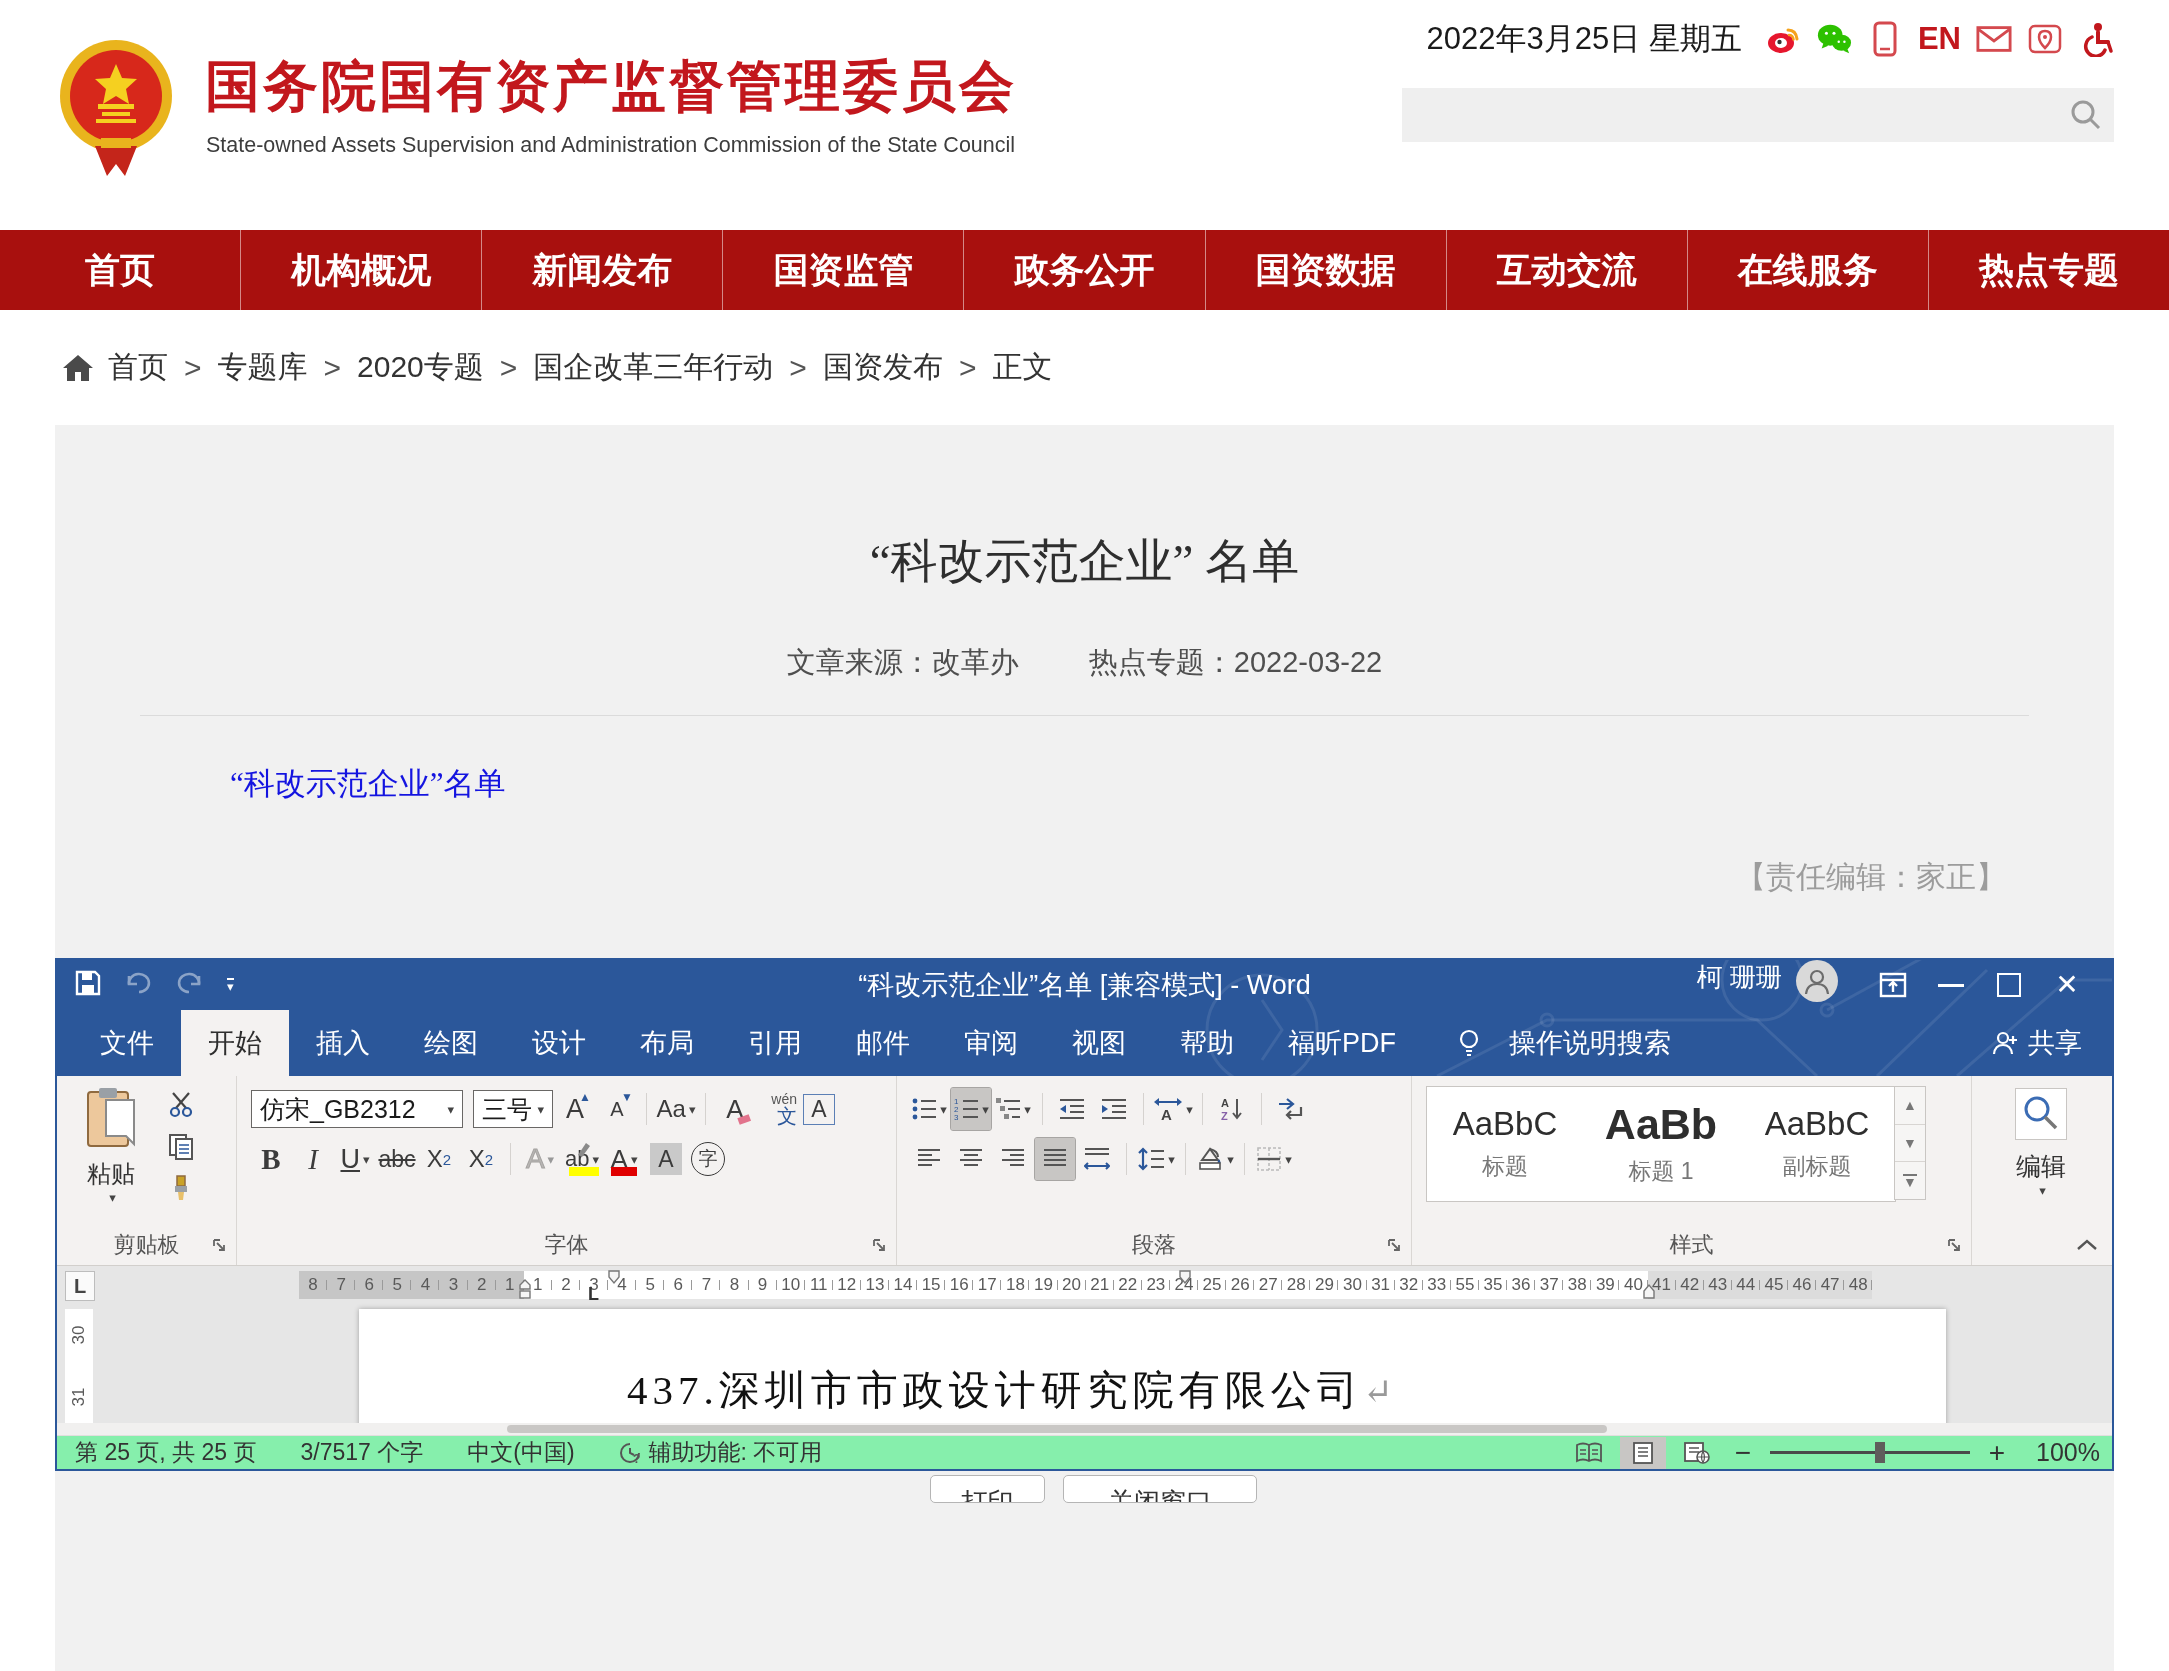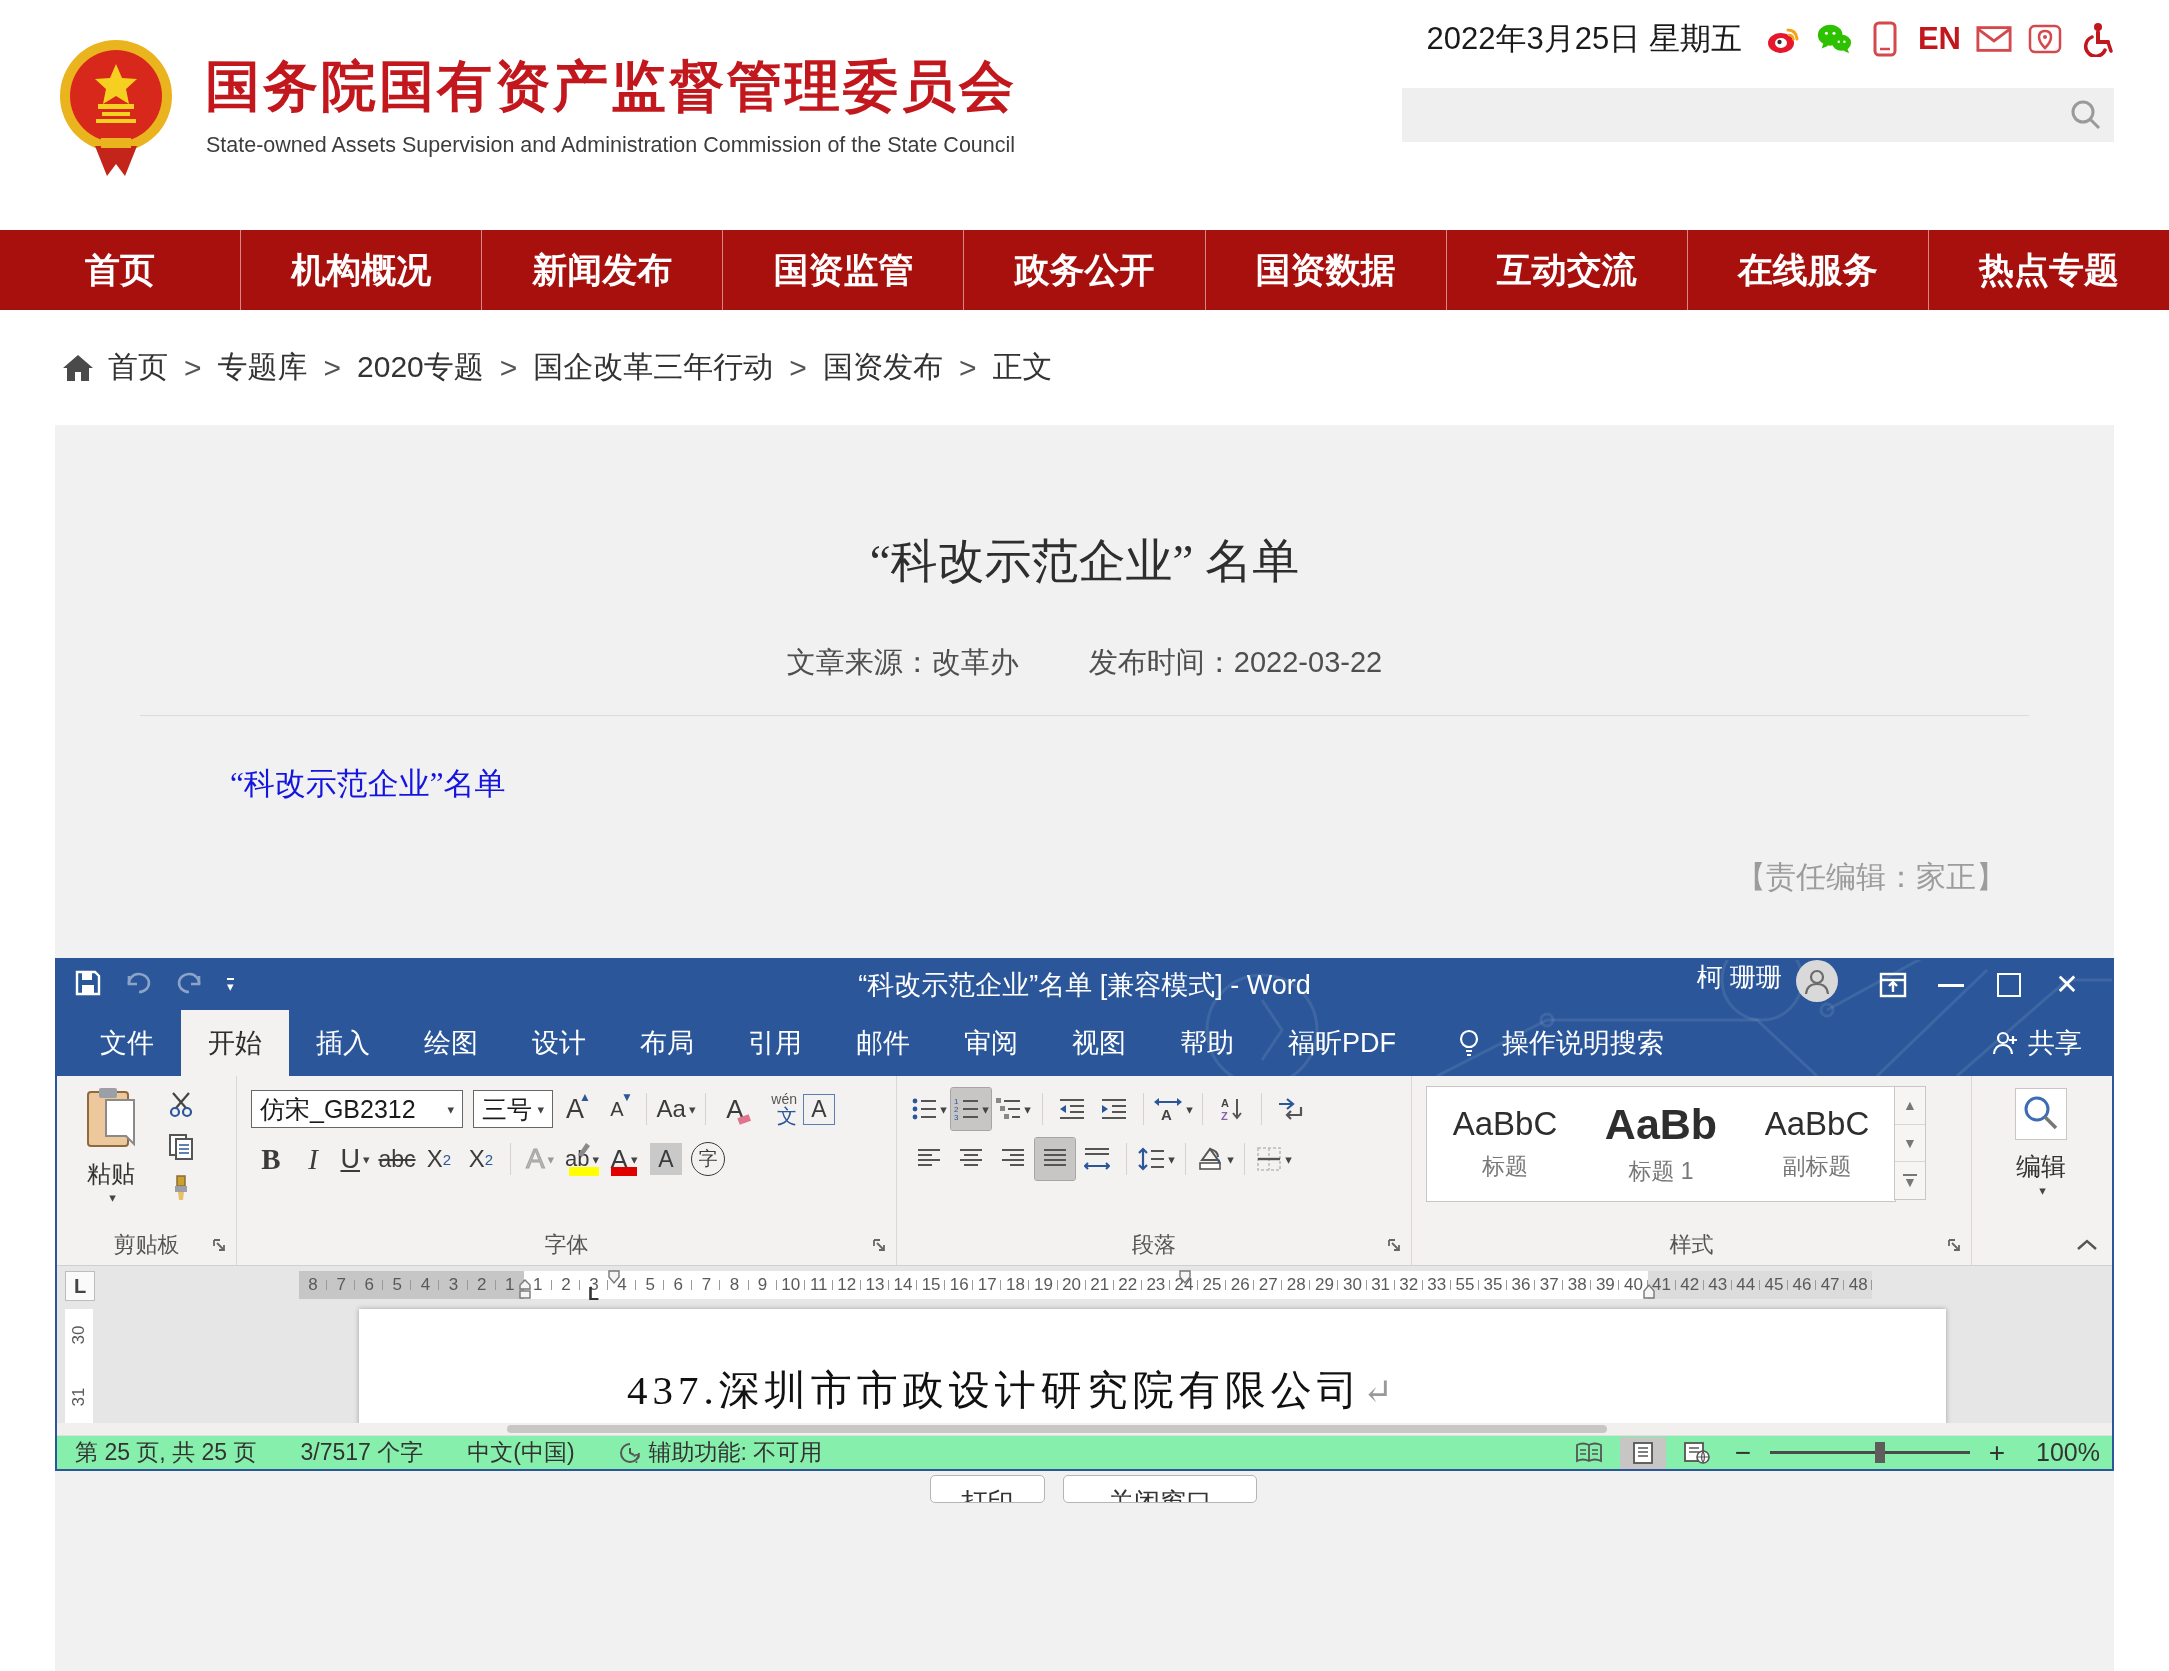--- a/index.html
+++ b/index.html
@@ -64,21 +64,21 @@
   .avatar{width:42px;height:42px;border-radius:50%;background:#D9D9D9;display:flex;align-items:center;
           justify-content:center;margin-right:26px;cursor:pointer;}
   .wc-btn{width:58px;height:50px;display:flex;align-items:center;justify-content:center;color:#fff;cursor:pointer;}
   .wc-min{width:26px;border-top:3px solid #fff;display:block;}
   .wc-max{width:20px;height:20px;border:2.5px solid #fff;display:block;}
   .wc-close{font-size:28px;line-height:28px;}
 
   .tabs-row{position:relative;height:66px;display:flex;align-items:stretch;padding-left:16px;color:#fff;}
   .tab{display:flex;align-items:center;padding:0 27px;font-size:27px;cursor:pointer;white-space:nowrap;}
   .tab.active{background:#F4F2F1;color:#2e2e2e;}
-  .tellme{display:flex;align-items:center;gap:21px;margin-left:34px;font-size:27px;cursor:pointer;white-space:nowrap;justify-content:flex-end;}
+  .tellme{display:flex;align-items:center;gap:28px;margin-left:34px;font-size:27px;cursor:pointer;white-space:nowrap;justify-content:flex-end;}
   .share{margin-left:auto;margin-right:30px;display:flex;align-items:center;gap:10px;font-size:27px;cursor:pointer;}
 
   
   .ribbon{position:relative;height:190px;background:#F4F2F1;display:flex;border-bottom:1px solid #D2CFCC;box-sizing:border-box;}
   .grp{position:relative;border-right:1px solid #DAD7D4;box-sizing:border-box;}
   .grp-label{position:absolute;bottom:5px;left:0;right:0;text-align:center;font-size:22px;color:#555;}
   .launcher{position:absolute;bottom:8px;right:9px;cursor:pointer;}
   .rrow{display:flex;align-items:center;height:46px;gap:2px;}
   .rbtn{min-width:40px;height:42px;display:flex;align-items:center;justify-content:center;
         position:relative;border-radius:2px;cursor:pointer;color:#3b3b3b;}
@@ -283,21 +283,21 @@
       </span>
   </div>
 
   <div class="content">
     <div class="art-title">“科改示范企业” 名单</div>
     <div class="art-meta">
       <span>
         <span>文章来源：</span><span>改革办</span>
       </span>
       <span>
-        <span>发布时间：</span><span>2022-03-22</span>
+        <span>热点专题：</span><span>2022-03-22</span>
       </span>
     </div>
     <div class="art-divider"></div>
     <div class="art-link">“科改示范企业”名单</div>
     <div class="art-editor">【责任编辑：家正】</div>
 
     <div class="partial-btn" style="left:875px;width:113px;">
       <span>打印</span>
     </div>
     <div class="partial-btn" style="left:1008px;width:192px;">

